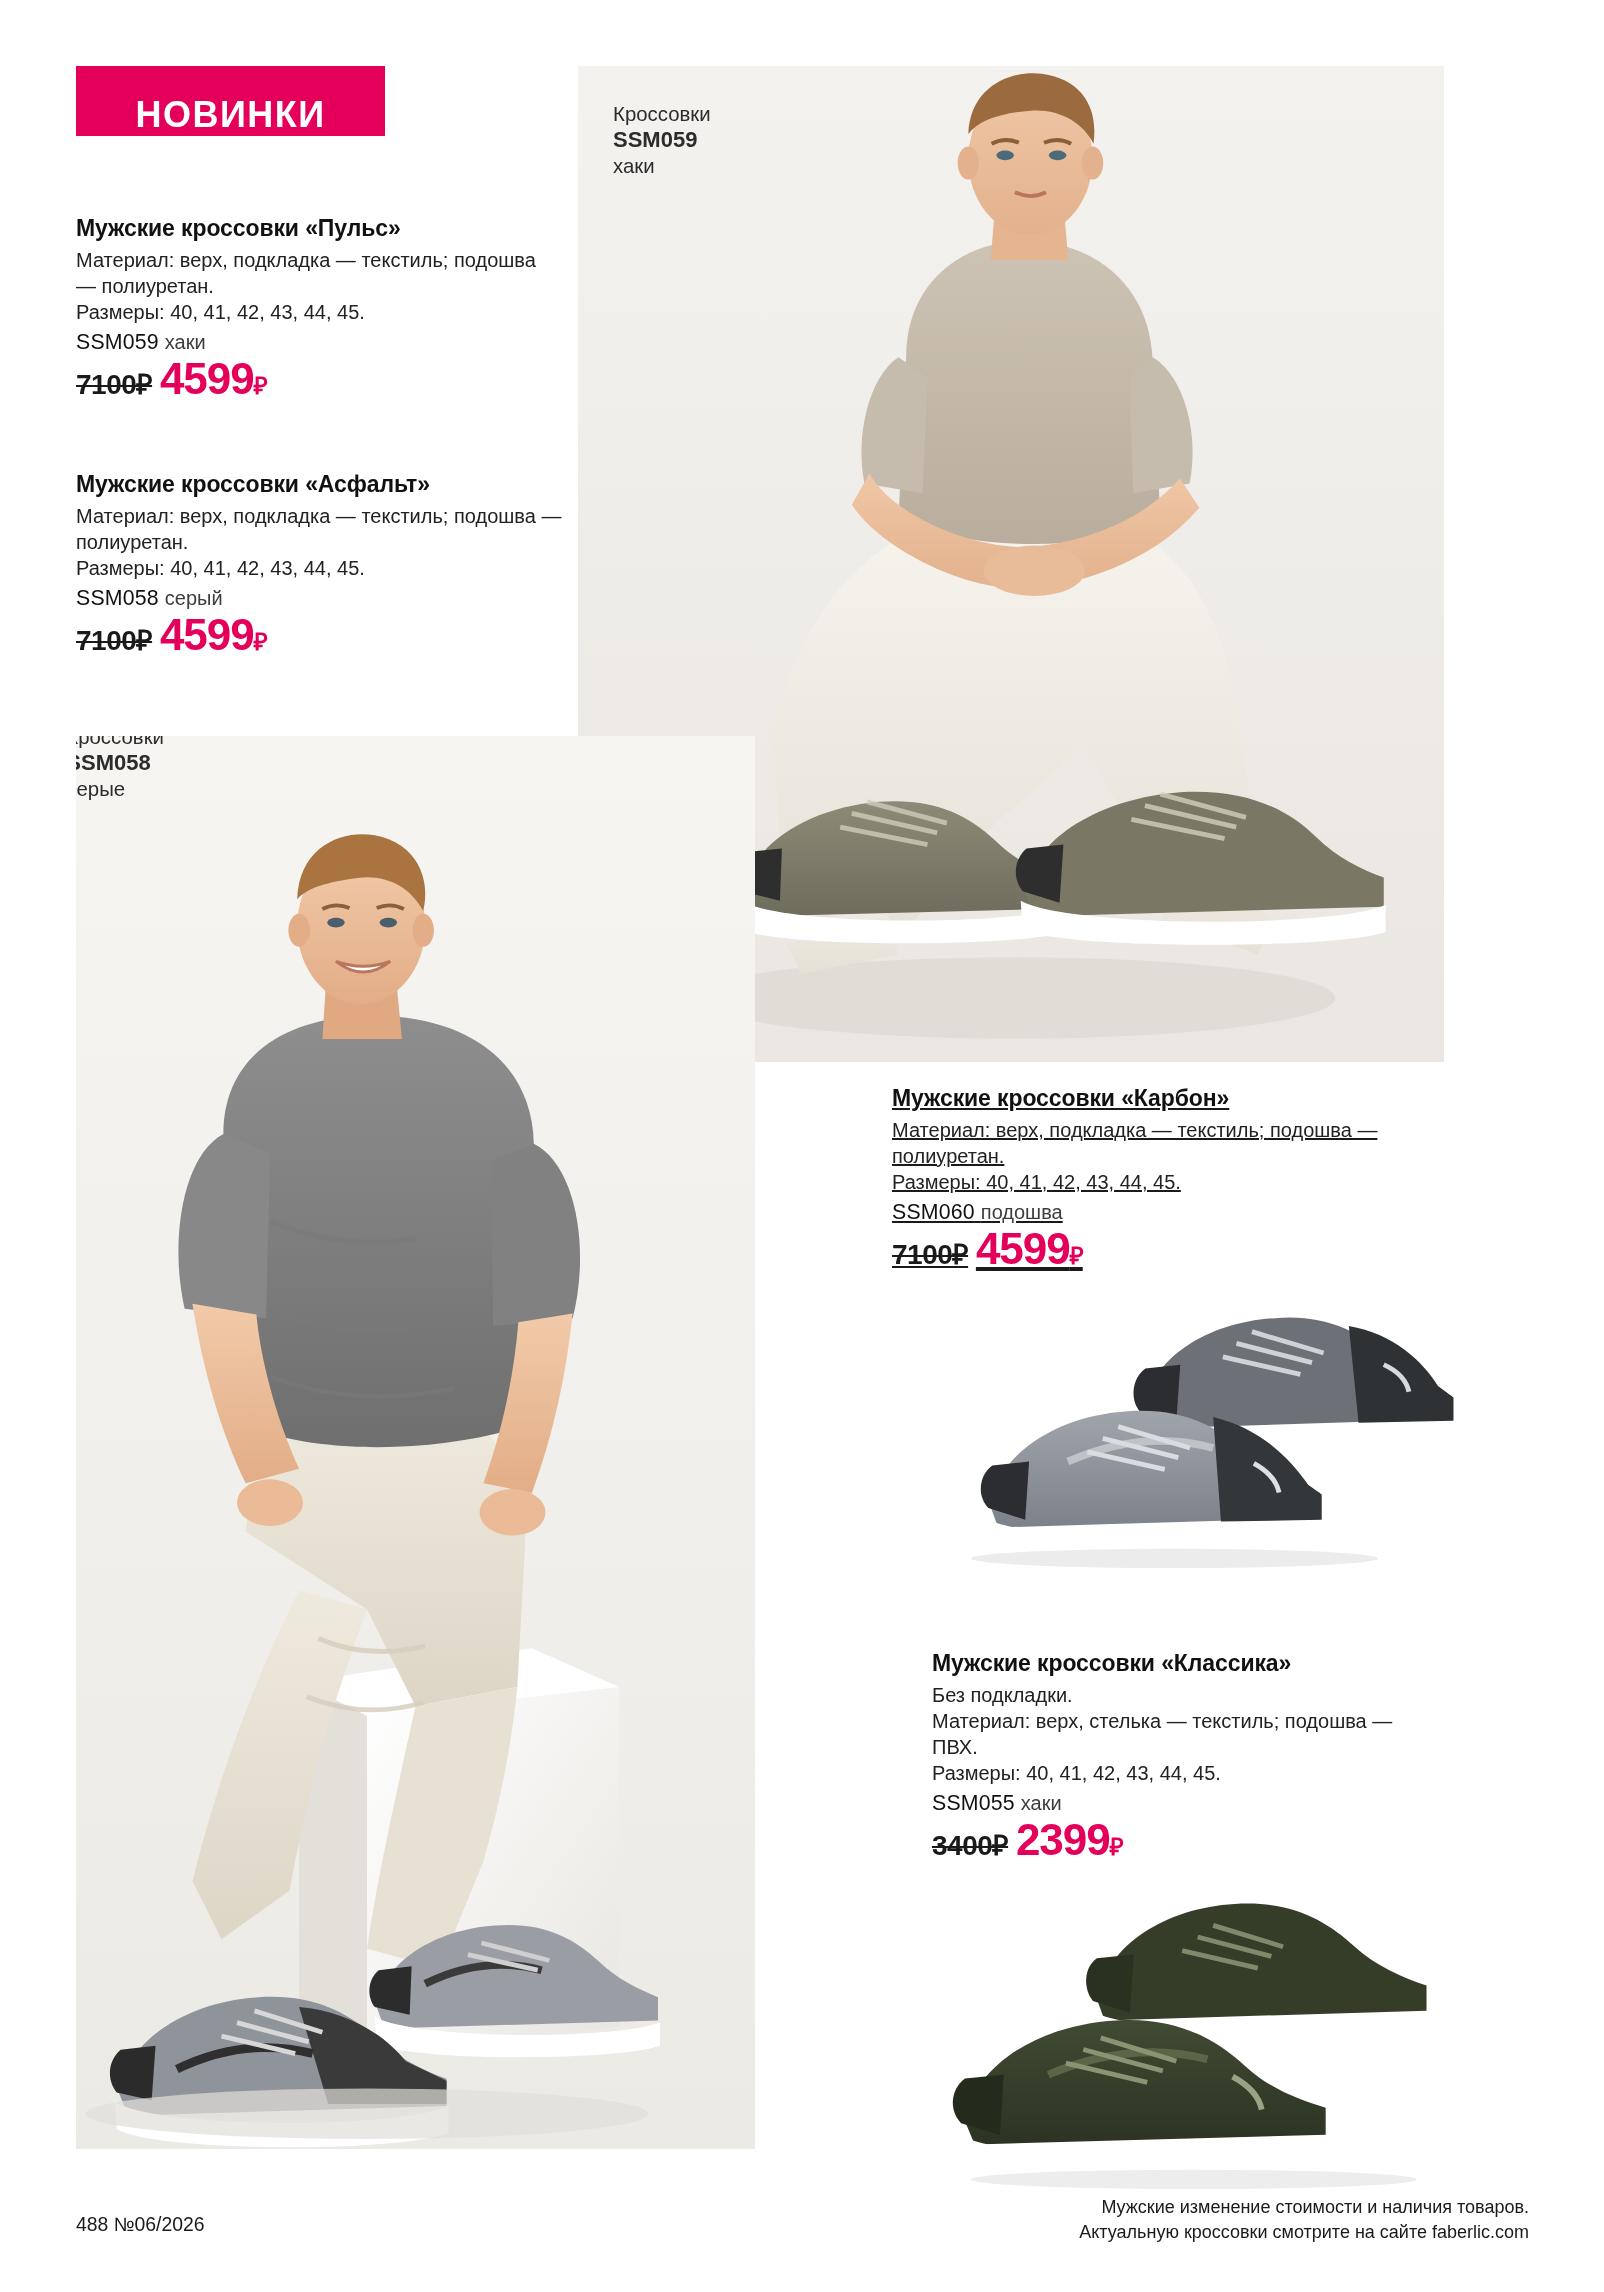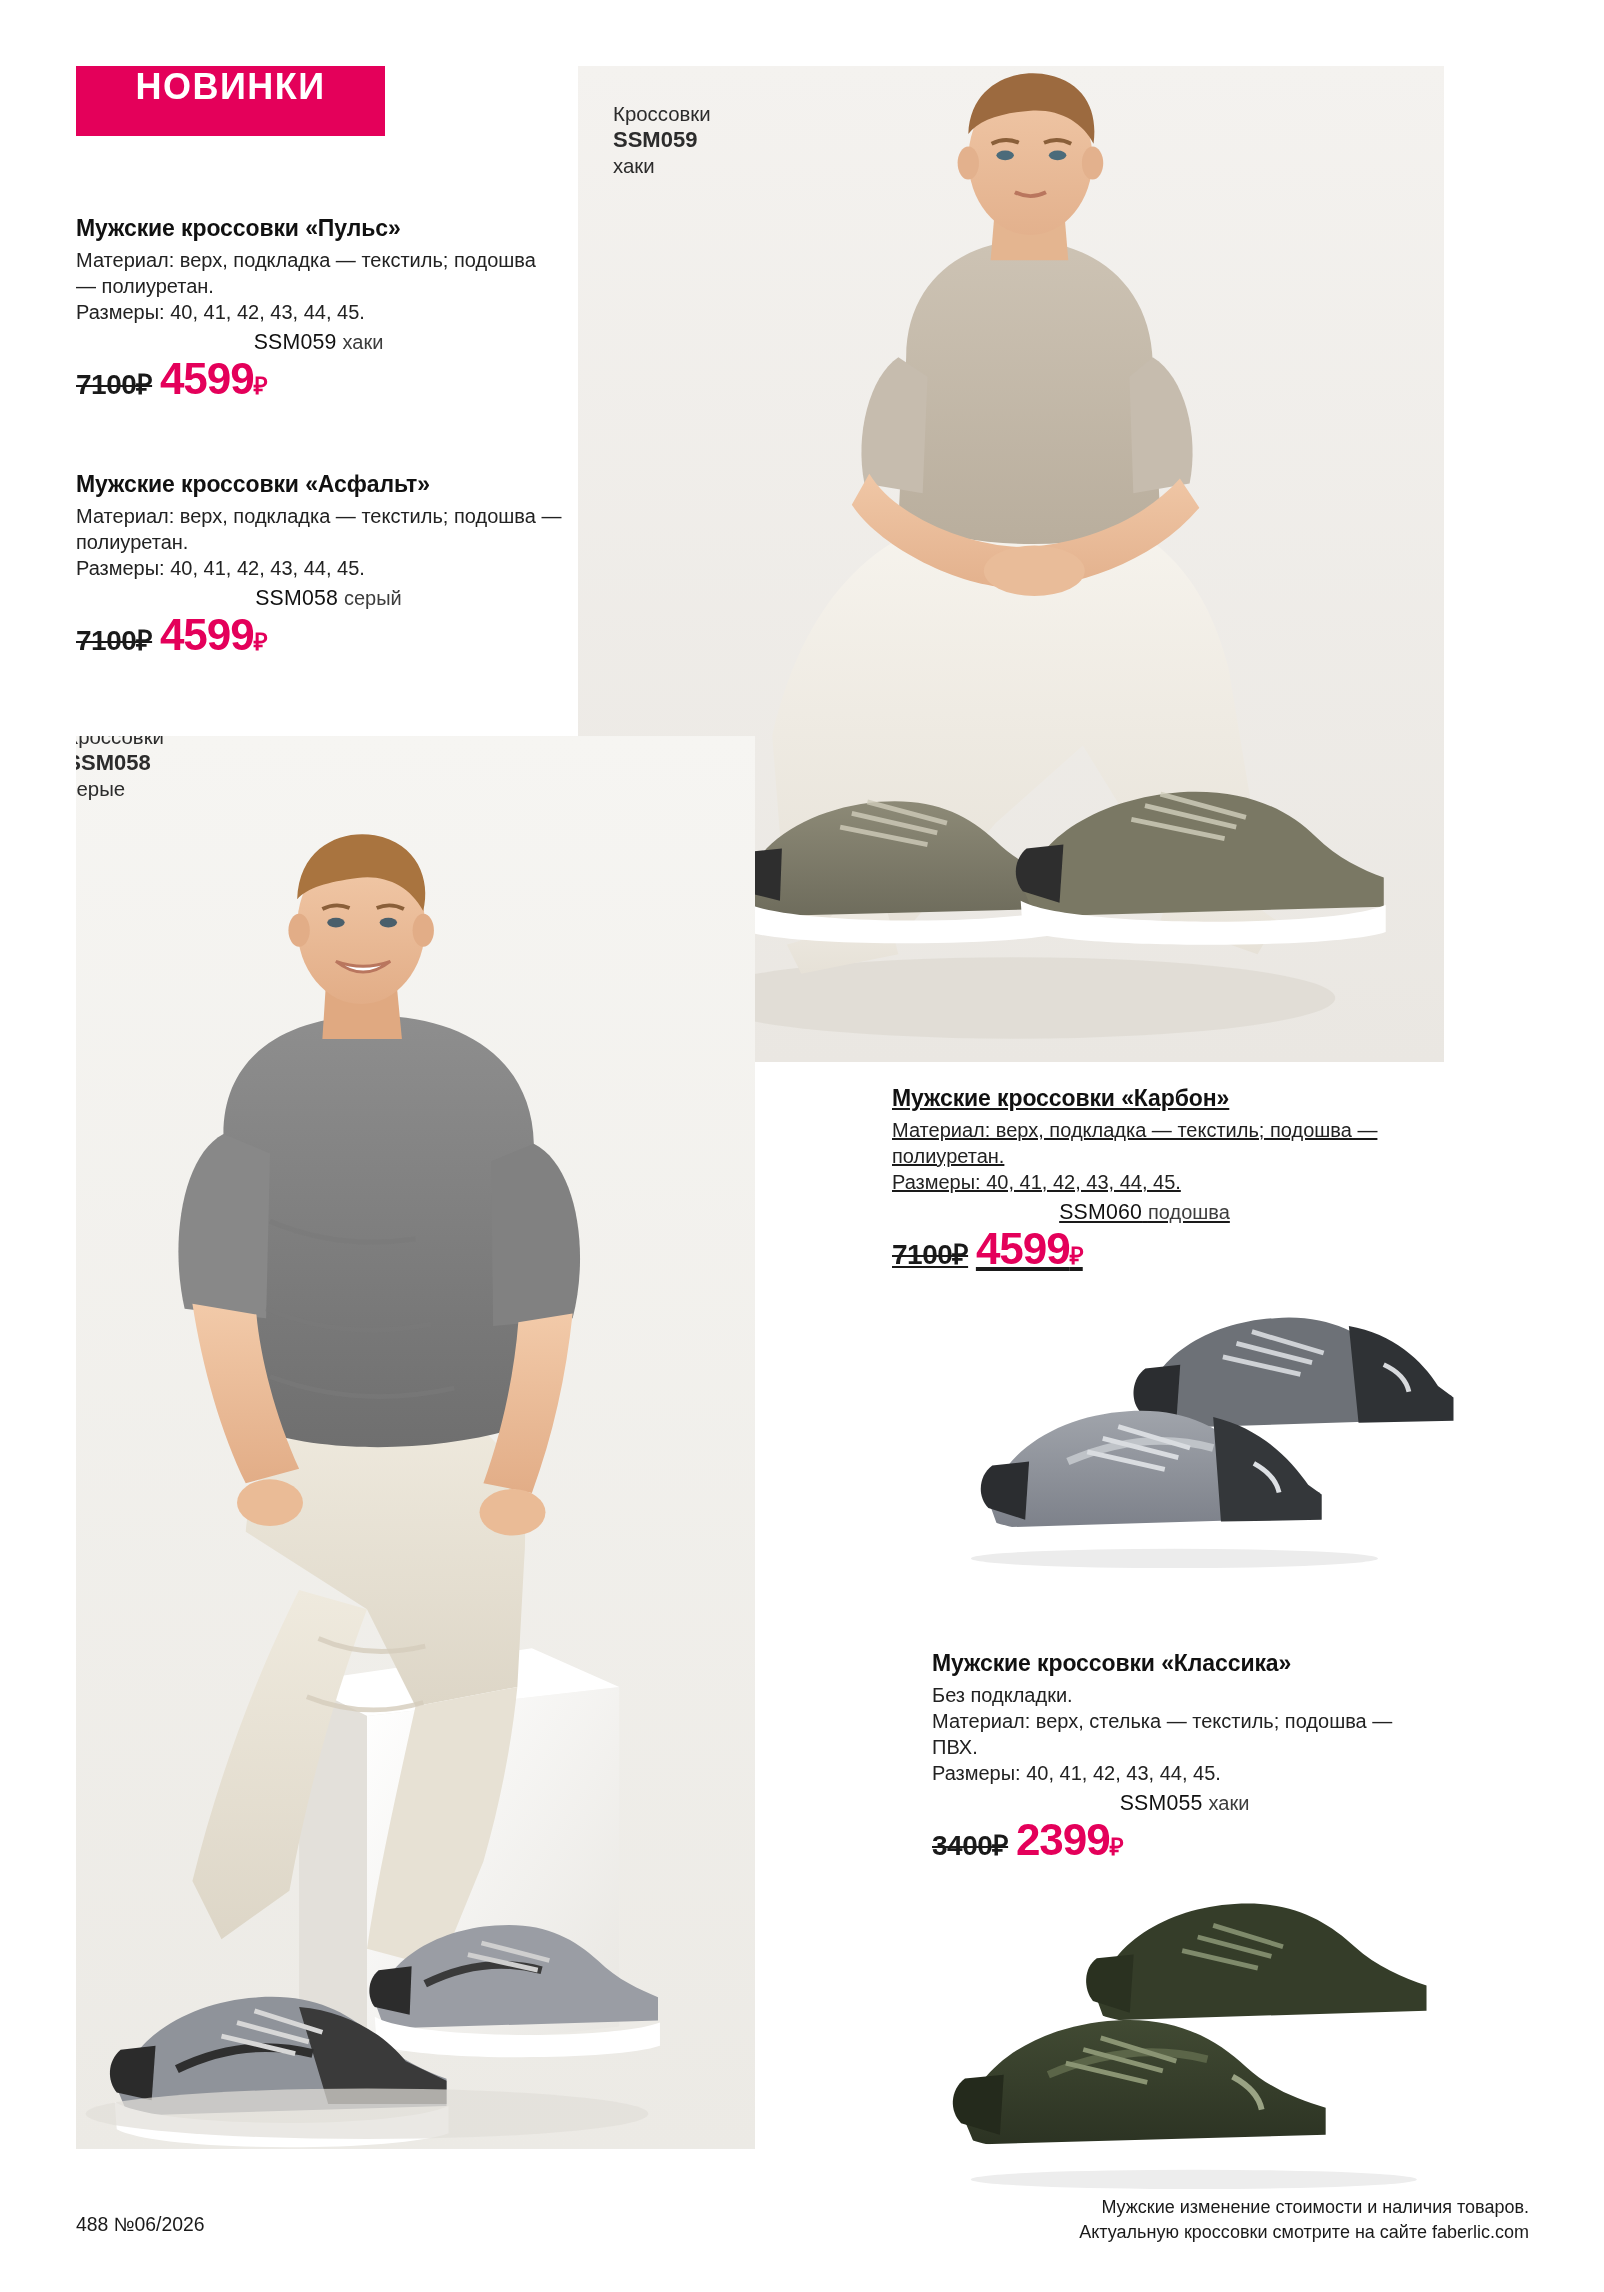--- a/index.html
+++ b/index.html
@@ -15,21 +15,21 @@
   }
 
   .page { position: relative; width: 1605px; height: 2292px; }
 
   
   .badge {
     position: absolute;
     left: 76px; top: 66px;
     width: 309px; height: 70px;
     background: #e4005a;
-    display: flex; align-items: flex-start; justify-content: center;
+    display: flex; align-items: flex-end; justify-content: center;
   }
   .badge span {
     color: #ffffff;
     font-size: 36px;
     font-weight: bold;
     letter-spacing: 1.5px;
   }
 
   
   .prod-block { position: absolute; }
@@ -42,21 +42,20 @@
   }
   .prod-desc {
     font-size: 20px;
     line-height: 26px;
     color: #222;
   }
   .prod-code {
     font-size: 21.3px;
     margin-top: 4.9px;
     color: #111;
-    text-align: center;
   }
   .prod-code .code { letter-spacing: 0.2px; }
   .prod-code .color { color: #3d3d3d; font-size: 20px; }
 
   .price-row {
     display: flex;
     align-items: baseline;
     margin-top: 2px;
     text-align: center;
   }

